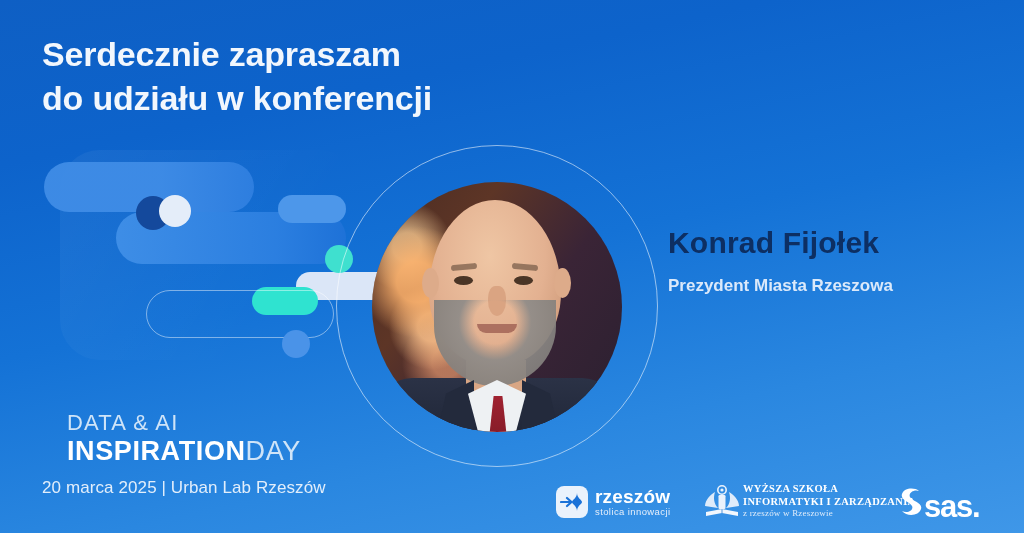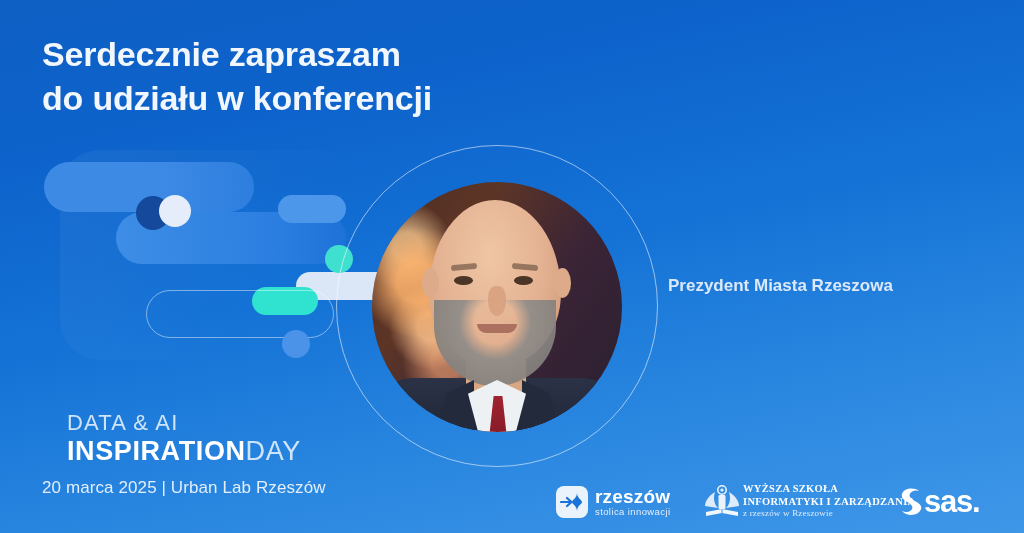--- a/index.html
+++ b/index.html
@@ -234,21 +234,21 @@
 
   .logo-wsiz { position: absolute; left: 145px; top: 2px; display: flex; gap: 0; }
   .wsiz-crest { width: 42px; height: 42px; position: relative; flex: none; }
   .wsiz-text {
     font-family: "Liberation Serif", serif;
     color: #ffffff; line-height: 1.25;
   }
   .wsiz-l1, .wsiz-l2 { font-size: 10.5px; font-weight: bold; letter-spacing: .3px; }
   .wsiz-l3 { font-size: 9px; color: #dfecfa; letter-spacing: .2px; }
 
-  .logo-sas { position: absolute; left: 342px; top: 6px; display: flex; align-items: flex-start; }
+  .logo-sas { position: absolute; left: 342px; top: 6px; display: flex; align-items: flex-end; }
   .sas-word {
     font-size: 31px; font-weight: bold; color: #ffffff;
     letter-spacing: -1.2px; line-height: 1;
   }
 </style>
 </head>
 <body>
 
 <div id="banner">
 
@@ -281,20 +281,21 @@
     <div class="photo-eye-r"></div>
     <div class="photo-nose"></div>
     <div class="photo-beard"></div>
     <div class="photo-mouth"></div>
     <div class="photo-lapel-l"></div>
     <div class="photo-lapel-r"></div>
     <div class="photo-shirt"></div>
     <div class="photo-tie"></div>
   </div>
 
+  <div id="speaker-name">Konrad Fijołek</div>
   <div id="speaker-role">Prezydent Miasta Rzeszowa</div>
 
   <div id="event-brand">
     <div class="brand-l1">DATA &amp; AI</div>
     <div class="brand-l2">
       <span class="b-strong">INSPIRATION</span><span class="b-light">DAY</span>
     </div>
   </div>
   <div id="event-meta">20 marca 2025  |  Urban Lab Rzeszów</div>
 

